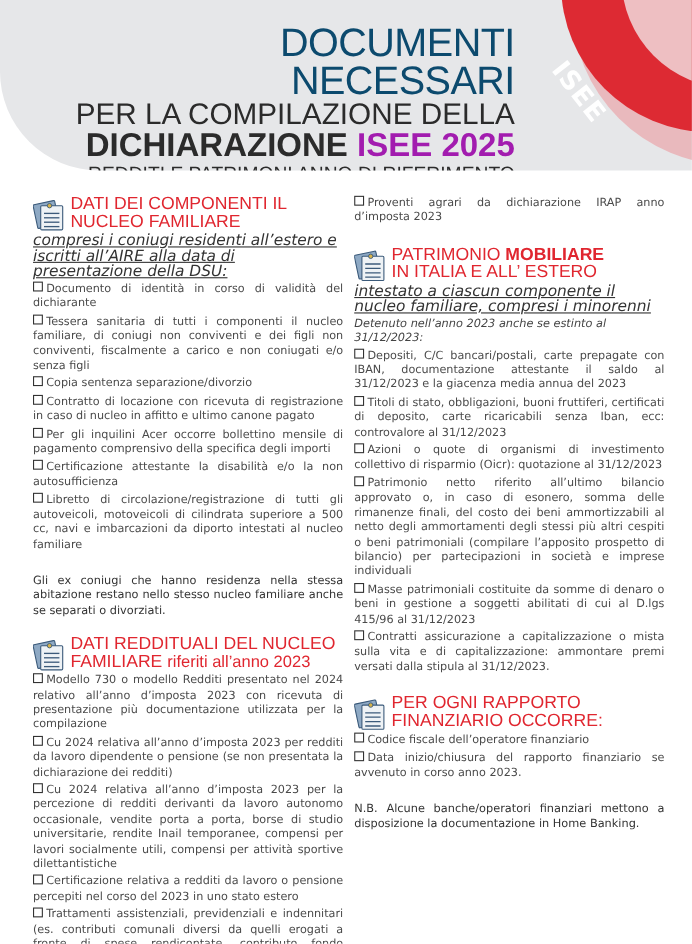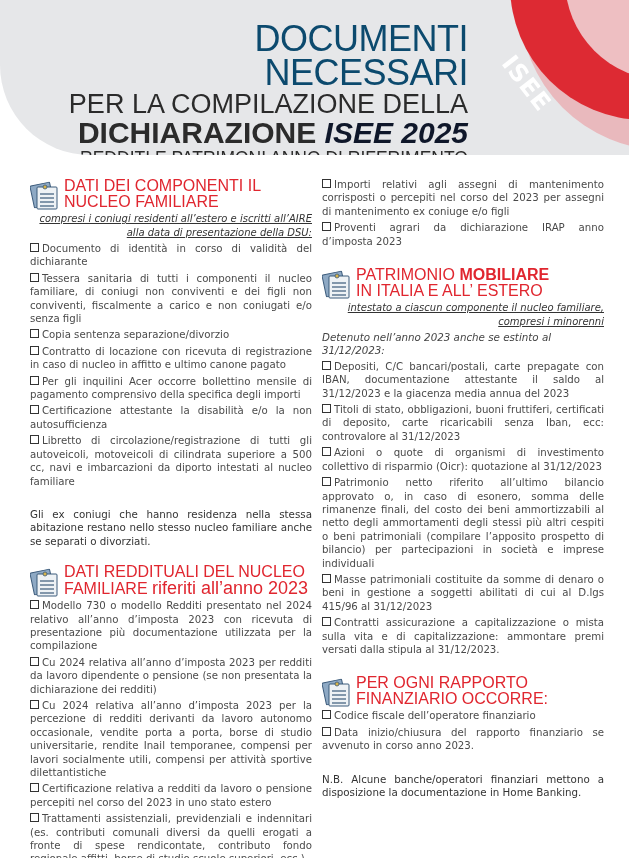--- a/index.html
+++ b/index.html
@@ -13,32 +13,32 @@
           background:#dd2a33; }
   .ring-inner { position:absolute; left:565px; top:-120px; width:200px; height:200px; border-radius:50%;
                 background:#eebfc2; }
   .isee-badge { position:absolute; left:518px; top:50px; color:#fff; font-weight:bold; font-size:24px;
                 font-family:"DejaVu Sans", sans-serif; transform:rotate(52deg); transform-origin:left top;
                 letter-spacing:1px; }
   .titles { position:absolute; left:68px; top:22px; width:400px; text-align:right; }
   .t1 { color:#0c4a6e; font-family:"Liberation Sans", sans-serif; font-size:36px; line-height:34px; letter-spacing:-0.5px; }
   .t2 { color:#2b2b2b; font-family:"Liberation Sans", sans-serif; font-size:27px; line-height:28px; }
   .t3 { color:#2b2b2b; font-family:"Liberation Sans", sans-serif; font-size:30px; font-weight:bold; line-height:30px; }
-  .t3 .red { color:#0f172a;font-style:italic; }
+  .t3 .red { color:#a21caf; }
   .t4 { color:#2b2b2b; font-family:"Liberation Sans", sans-serif; font-size:17.5px; line-height:20px; }
 
   .col { position:absolute; width:282px; font-size:10.2px; line-height:13.4px; }
   .col.left { left:30px; top:178px; }
   .col.right { left:322px; top:178px; }
   .sec-head { display:flex; align-items:center; margin-bottom:2px; }
   .sec-icon { width:30px; height:30px; flex:0 0 30px; margin-right:4px; margin-top:2px; }
   .sec-title { color:#e0262f; font-family:"Liberation Sans", sans-serif; font-size:16px; line-height:16px; }
   .sec-title b { font-weight:bold; }
-  .sec-title .small { font-size:18px; }
-  .sub { font-style:italic; text-decoration:underline; font-size:10px; line-height:14px; color:#333; margin-bottom:2px;text-align:right; }
+  .sec-title .small { font-size:15px; }
+  .sub { font-style:italic; text-decoration:underline; font-size:14px; line-height:14px; color:#333; margin-bottom:2px; }
   .note-it { font-style:italic; font-size:10.3px; color:#444; margin:2px 0 2px; }
   .item { text-align:justify; margin-bottom:3px; color:#4a4a4a; }
   .item .box { display:inline-block; width:7px; height:7px; border:1px solid #333; margin-right:3px; vertical-align:0px; }
   .bold-note { color:#333; font-size:10.3px; line-height:13.4px; margin-top:20px; text-align:justify; }
   .gap { height:16px; }
 </style>
 </head>
 <body>
 
 <div class="header">
@@ -104,21 +104,20 @@
         <div class="item"><span class="box"></span><span>Cu 2024 relativa all’anno d’imposta 2023 per la percezione di redditi derivanti da lavoro autonomo occasionale, vendite porta a porta, borse di studio universitarie, rendite Inail temporanee, compensi per lavori socialmente utili, compensi per attività sportive dilettantistiche</span></div>
         <div class="item"><span class="box"></span><span>Certificazione relativa a redditi da lavoro o pensione percepiti nel corso del 2023 in uno stato estero</span></div>
         <div class="item"><span class="box"></span><span>Trattamenti assistenziali, previdenziali e indennitari (es. contributi comunali diversi da quelli erogati a fronte di spese rendicontate, contributo fondo regionale affitti, borse di studio scuole superiori, ecc.)</span></div>
       </div>
   </div>
 </div>
 
 <div class="col right">
   <div>
     <div>
-        <div class="item"><span class="box"></span><span>Importi relativi agli assegni di mantenimento corrisposti o percepiti nel corso del 2023 per assegni di mantenimento ex coniuge e/o figli</span></div>
         <div class="item"><span class="box"></span><span>Proventi agrari da dichiarazione IRAP anno d’imposta 2023</span></div>
       </div>
   </div>
 
   <div class="gap"></div>
 
   <div>
     <div class="sec-head">
       <svg class="sec-icon" viewBox="0 0 30 30">
           <use href="#doc-icon"></use>

